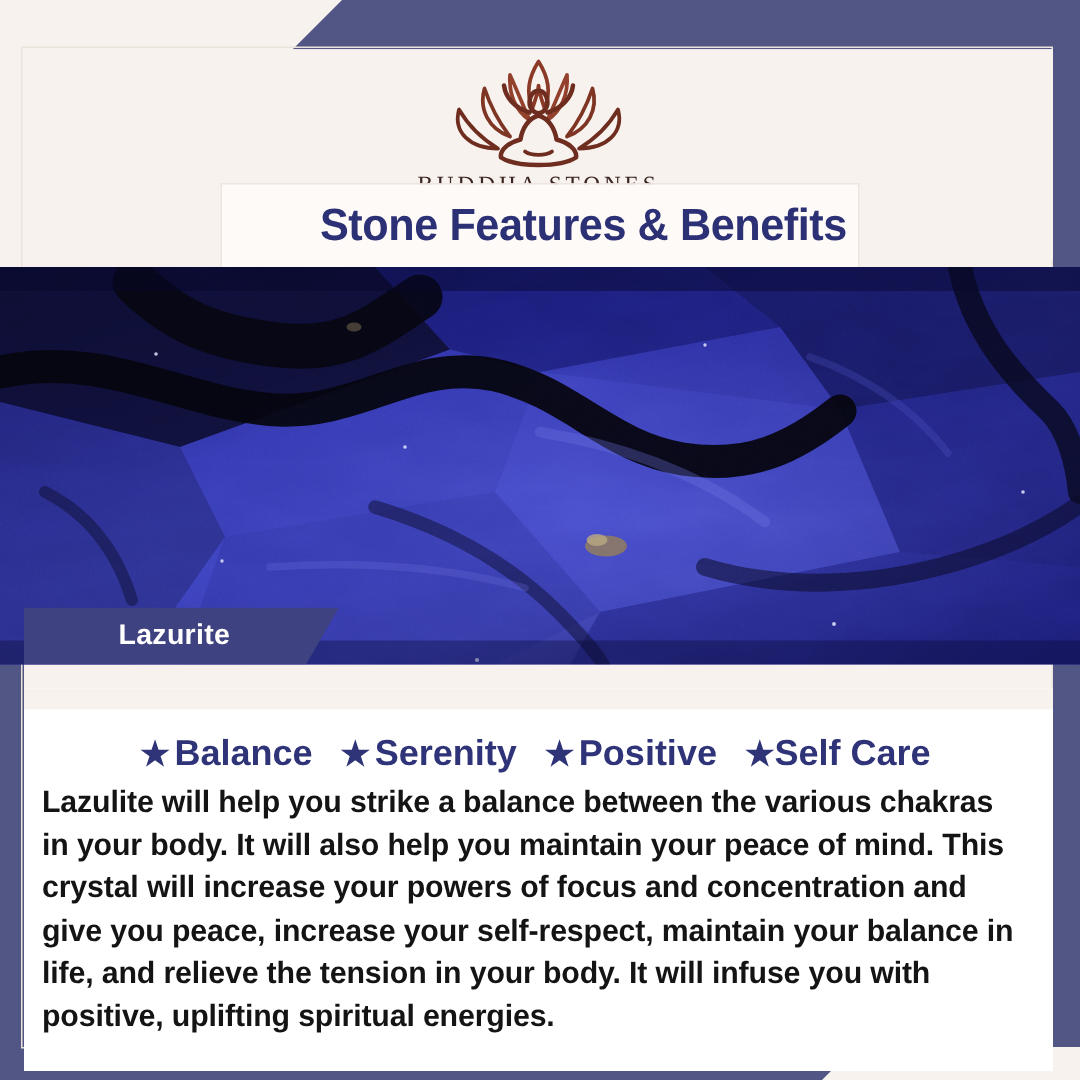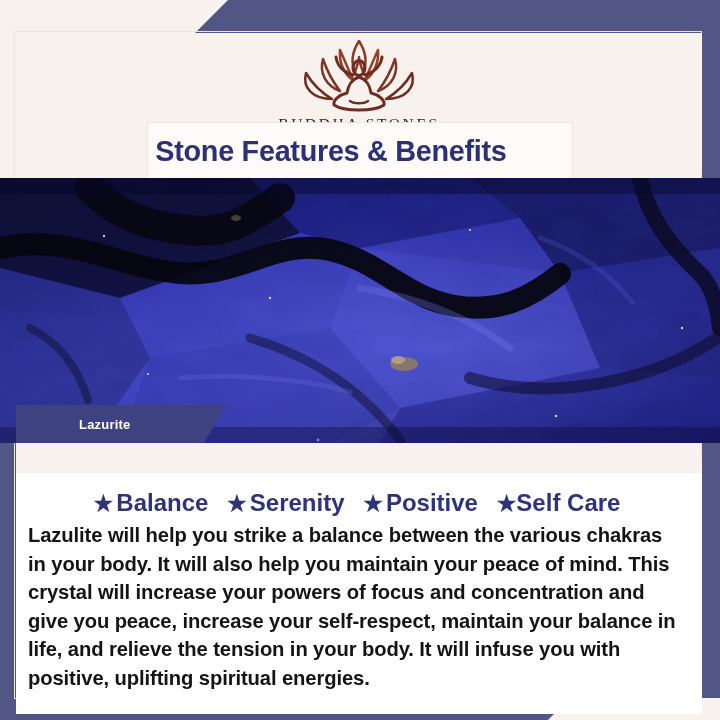--- a/index.html
+++ b/index.html
@@ -111,21 +111,21 @@
 
   
   .title-plate {
     position: absolute;
     left: 148px; top: 123px;
     width: 424px;
     height: 55px;
     background: #fdfaf7;
     display: flex;
     align-items: center;
-    justify-content: flex-start;
+    justify-content: flex-end;
     box-shadow: 0 0 0 1px rgba(236,227,220,0.9);
   }
   .title-plate .title-text {
     font-family: "Liberation Sans Narrow", "Liberation Sans", sans-serif;
     font-weight: bold;
     font-size: 30px;
     letter-spacing: -0.3px;
     color: #2c3075;
     white-space: nowrap;
     transform: scaleX(0.96);
@@ -149,21 +149,21 @@
     width: 210px;
     height: 38px;
     background: #3f4280;
     clip-path: polygon(0 0, 100% 0, calc(100% - 22px) 100%, 0 100%);
     display: flex;
     align-items: center;
   }
   .name-tag .name-text {
     margin-left: 63px;
     color: #ffffff;
-    font-size: 13px;
+    font-size: 19px;
     font-weight: bold;
     letter-spacing: 0.2px;
   }
 
   
   .content {
     position: absolute;
     left: 16px; top: 443px;
     width: 686px;
     height: 255px;

